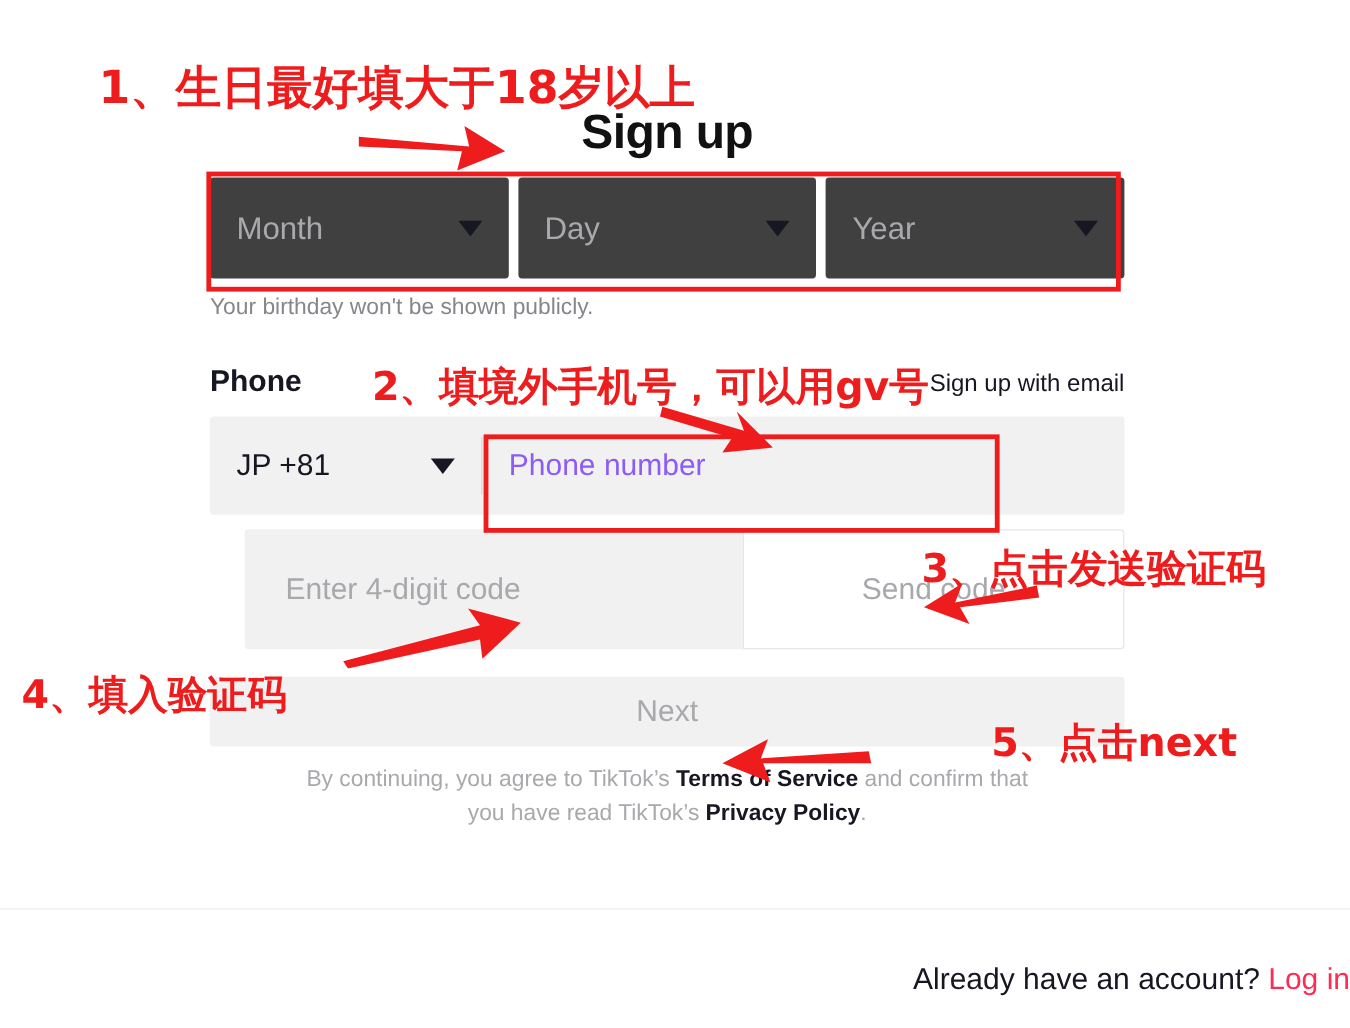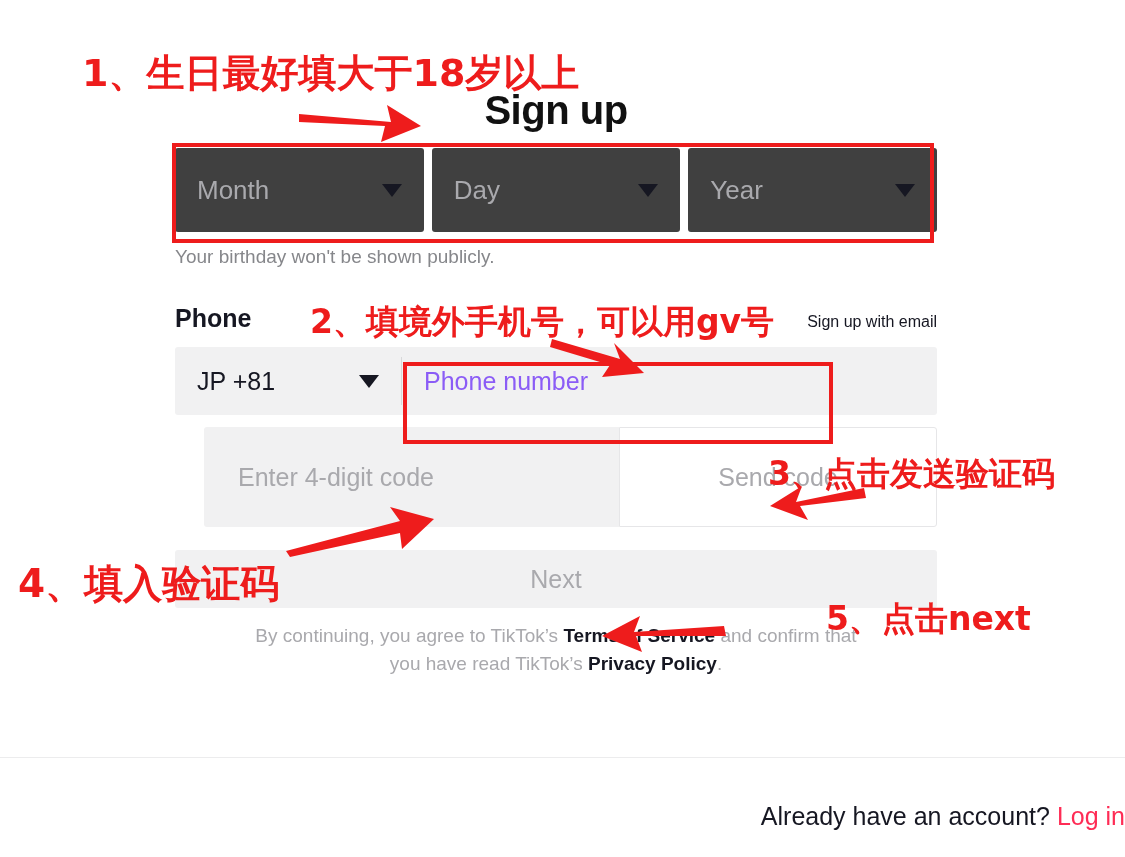--- a/index.html
+++ b/index.html
@@ -73,29 +73,29 @@
     display: flex;
     align-items: baseline;
     justify-content: space-between;
   }
   .phone-label {
     font-size: 25px;
     font-weight: bold;
     color: #161722;
   }
   .email-link {
-    font-size: 16px;
+    font-size: 20px;
     color: #161722;
     cursor: pointer;
   }
 
   .phone-row {
     margin-top: 14px;
     display: flex;
-    height: 68px;
+    height: 82px;
     background: #f1f1f2;
     border-radius: 3px;
     overflow: hidden;
   }
   .country-sel {
     width: 226px;
     display: flex;
     align-items: center;
     padding: 0 22px;
     position: relative;
@@ -280,21 +280,21 @@
   <svg class="anno-arrow" style="left:548px; top:333px;" width="100" height="50" viewBox="0 0 100 50">
     <path d="M4 6 L72 26 L66 10 L96 40 L54 44 L62 32 L2 14 Z" fill="#ee1c1c"></path>
   </svg>
   <div class="anno-box" style="left:403px; top:362px; width:430px; height:82px;"></div>
 
   <div class="anno" style="left:768px; top:452px; font-size:33px;">3、点击发送验证码</div>
   <svg class="anno-arrow" style="left:768px; top:480px;" width="100" height="44" viewBox="0 0 100 44">
     <path d="M96 8 L28 22 L34 6 L2 26 L40 40 L32 26 L98 18 Z" fill="#ee1c1c"></path>
   </svg>
 
-  <div class="anno" style="left:18px; top:557px; font-size:39px;">4、填入验证码</div>
+  <div class="anno" style="left:18px; top:557px; font-size:33px;">4、填入验证码</div>
   <svg class="anno-arrow" style="left:282px; top:505px;" width="155" height="52" viewBox="0 0 155 52">
     <path d="M4 46 L118 16 L108 2 L152 14 L120 44 L118 28 L8 52 Z" fill="#ee1c1c"></path>
   </svg>
 
   <div class="anno" style="left:826px; top:597px; font-size:33px;">5、点击next</div>
   <svg class="anno-arrow" style="left:598px; top:612px;" width="130" height="44" viewBox="0 0 130 44">
     <path d="M126 14 L36 20 L42 4 L4 24 L44 40 L38 24 L128 24 Z" fill="#ee1c1c"></path>
   </svg>
 
 </div>

